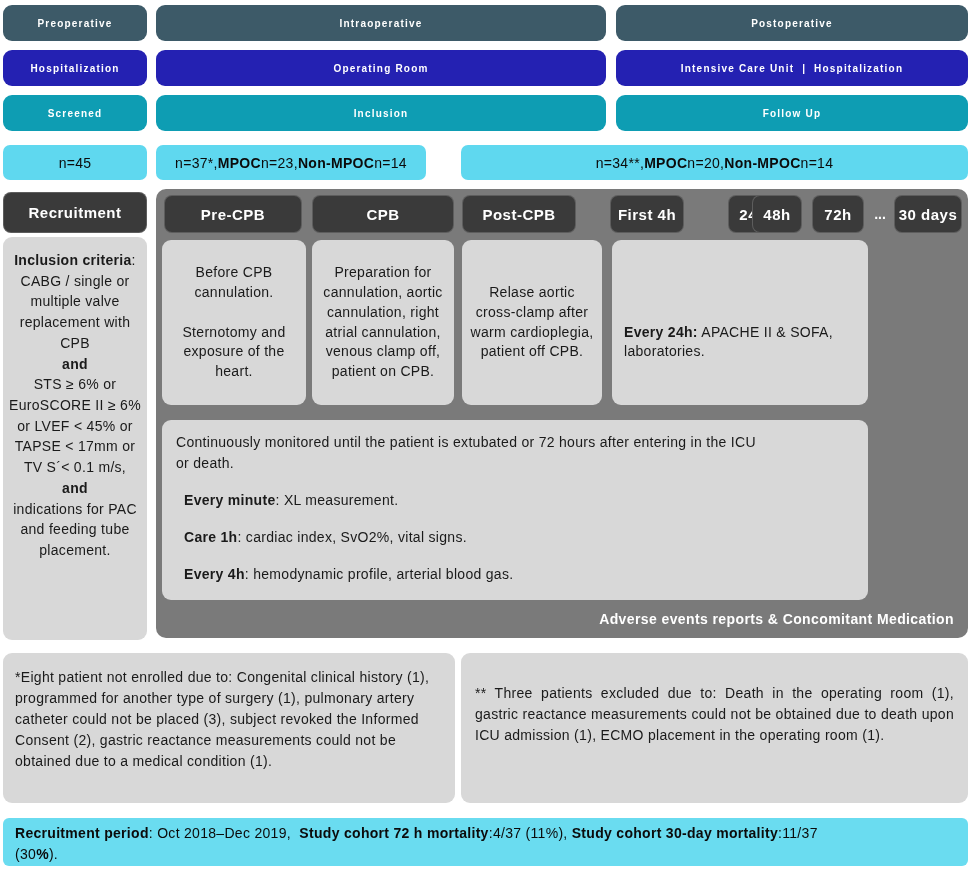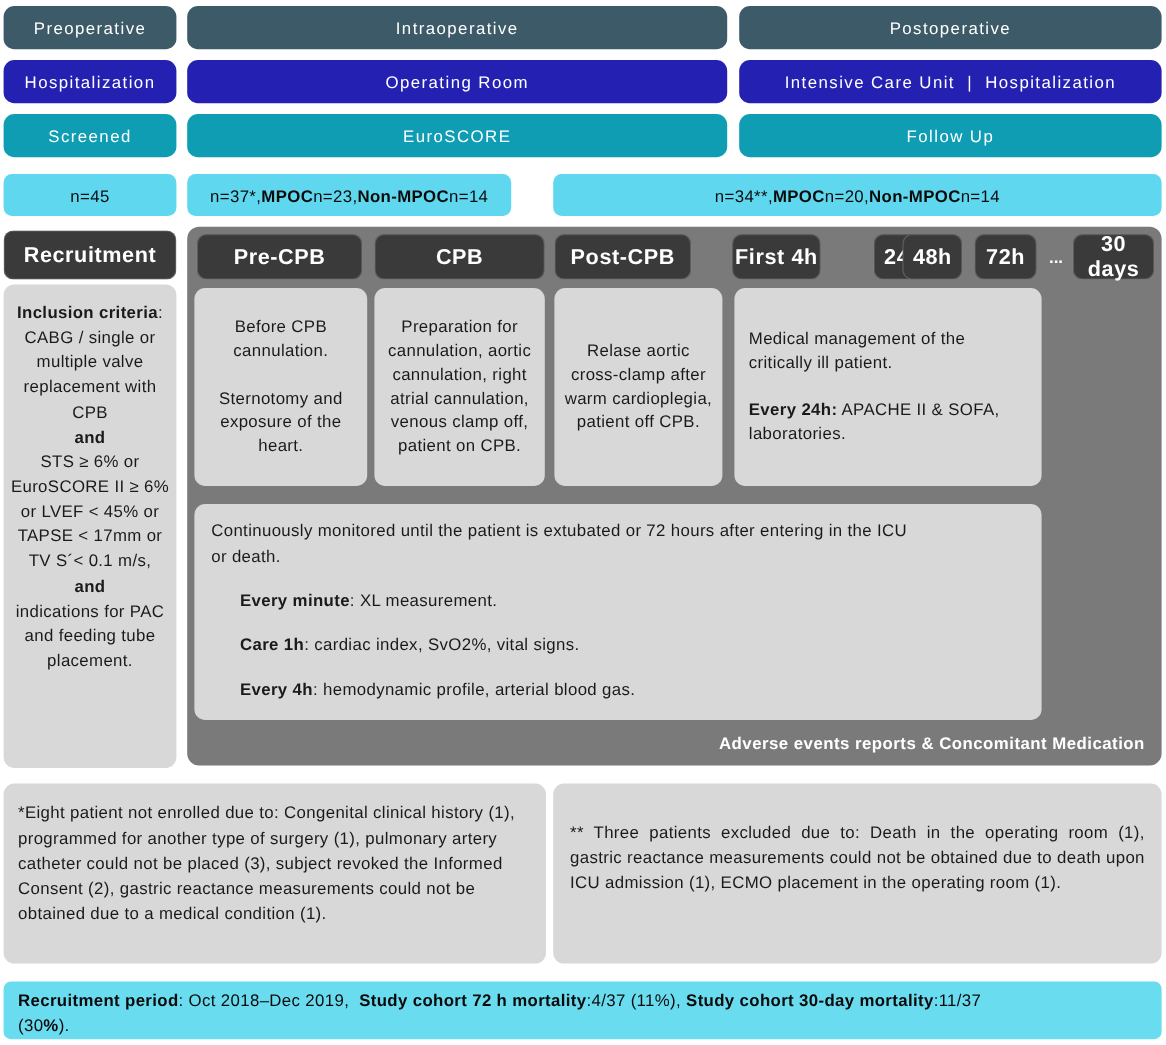--- a/index.html
+++ b/index.html
@@ -1,25 +1,25 @@
 <!DOCTYPE html>
 <html style="--slate: #3D5A68; --blue: #2421B2; --teal: #0E9DB3; --cyan: #5FD8EF; --bottom_cyan: #6ADCF0; --dark: #3A3A3A; --container_gray: #7A7A7A; --box_gray: #D8D8D8;"><head>
 <meta charset="utf-8">
 <style>
   html,body{margin:0;padding:0;background:#ffffff;}
   body{font-family:"Liberation Sans","DejaVu Sans",sans-serif;color:#1c1c1c;}
   .canvas{position:relative;width:972px;height:871px;background:#ffffff;overflow:hidden;}
   .abs{position:absolute;box-sizing:border-box;}
   .box{border-radius:9px;display:flex;align-items:center;justify-content:center;text-align:center;}
-  .hdr{color:#ffffff;font-weight:normal;font-size:14px;letter-spacing:1.2px;}
+  .hdr{color:#ffffff;font-weight:bold;font-size:10px;letter-spacing:1.2px;}
   .slate{background:var(--slate);}
   .blue{background:var(--blue);}
   .teal{background:var(--teal);}
   .cyanbar{background:var(--cyan);color:#0b0b0b;font-size:14px;letter-spacing:0.3px;border-radius:7px;}
-  .darkbtn{background:var(--dark);color:#ffffff;font-weight:bold;font-size:18px;letter-spacing:0.5px;border-radius:8px;border:1px solid rgba(255,255,255,0.18);}
+  .darkbtn{background:var(--dark);color:#ffffff;font-weight:bold;font-size:15px;letter-spacing:0.5px;border-radius:8px;border:1px solid rgba(255,255,255,0.18);}
   .col1{left:3px;width:144px;}
   .col2{left:156px;width:450px;}
   .col3{left:616px;width:352px;}
   .r1{top:5px;height:36px;}
   .r2{top:50px;height:36px;}
   .r3{top:95px;height:36px;}
   .r4{top:145px;height:35px;}
   .n2{left:156px;width:270px;}
   .n3{left:461px;width:507px;}
   .recruit{left:3px;top:192px;width:144px;height:41px;}
@@ -35,41 +35,41 @@
   .tdots{left:712px;width:24px;top:6px;height:38px;color:#ffffff;font-weight:bold;font-size:14px;display:flex;align-items:center;justify-content:center;}
   .t8{left:738px;width:68px;}
   .lightbox{background:var(--box_gray);border-radius:9px;font-size:14px;color:#1a1a1a;letter-spacing:0.3px;}
   .descbox{top:51px;height:165px;display:flex;align-items:center;justify-content:center;text-align:center;padding:8px 7px;line-height:1.42;}
   .d1{left:6px;width:144px;}
   .d2{left:156px;width:142px;}
   .d3{left:306px;width:140px;}
   .d4{left:456px;width:256px;text-align:left;padding:10px 12px;}
   .inclusion{left:3px;top:237px;width:144px;height:403px;text-align:center;padding:13px 4px;line-height:1.48;}
   .monitor{left:6px;top:231px;width:706px;height:180px;padding:12px 14px;line-height:1.5;text-align:left;}
-  .monitor .item{margin:16px 0 0 24px;}
+  .monitor .item{margin:16px 0 0 8px;}
   .adverse{right:14px;bottom:11px;color:#ffffff;font-weight:bold;font-size:14px;letter-spacing:0.4px;}
   .footL{left:3px;top:653px;width:452px;height:150px;padding:14px 12px;line-height:1.5;text-align:left;}
   .footR{left:461px;top:653px;width:507px;height:150px;padding:30px 14px 14px;line-height:1.5;text-align:justify;}
   .summary{left:3px;top:818px;width:965px;height:48px;background:var(--bottom_cyan);border-radius:6px;padding:5px 12px;font-size:14px;line-height:1.5;letter-spacing:0.3px;color:#0b0b0b;text-align:left;}
 </style>
 </head>
 <body>
 
 <div class="canvas">
 
   <div class="abs box hdr slate col1 r1">Preoperative</div>
   <div class="abs box hdr slate col2 r1">Intraoperative</div>
   <div class="abs box hdr slate col3 r1">Postoperative</div>
 
   <div class="abs box hdr blue col1 r2">Hospitalization</div>
   <div class="abs box hdr blue col2 r2">Operating Room</div>
   <div class="abs box hdr blue col3 r2">Intensive Care Unit &nbsp;|&nbsp; Hospitalization</div>
 
   <div class="abs box hdr teal col1 r3">Screened</div>
-  <div class="abs box hdr teal col2 r3">EuroSCORE</div>
+  <div class="abs box hdr teal col2 r3">Inclusion</div>
   <div class="abs box hdr teal col3 r3">Follow Up</div>
 
   <div class="abs box cyanbar col1 r4">
       <span>n=45</span>
     </div>
   <div class="abs box cyanbar n2 r4">
       <span>n=37*, </span>
       <b>MPOC</b>
       <span> n=23, </span>
       <b>Non-MPOC</b>
@@ -99,21 +99,21 @@
     <div class="abs lightbox descbox d1">
         <span><span>Before CPB cannulation.</span><br><br><span>Sternotomy and exposure of the heart.</span></span>
       </div>
     <div class="abs lightbox descbox d2">
         <span><span>Preparation for cannulation, aortic cannulation, right atrial cannulation, venous clamp off, patient on CPB.</span></span>
       </div>
     <div class="abs lightbox descbox d3">
         <span><span>Relase aortic cross-clamp after warm cardioplegia, patient off CPB.</span></span>
       </div>
     <div class="abs lightbox descbox d4">
-        <span><span>Medical management of the critically ill patient.</span><br><br><b>Every 24h:</b><span> APACHE II &amp; SOFA, laboratories.</span></span>
+        <span><br><br><b>Every 24h:</b><span> APACHE II &amp; SOFA, laboratories.</span></span>
       </div>
 
     <div class="abs lightbox monitor">
       <div class="intro"><span>Continuously monitored until the patient is extubated or 72 hours after entering in the ICU</span><br><span>or death.</span></div>
       <div class="item"><b>Every minute</b><span>: XL measurement.</span></div>
       <div class="item"><b>Care 1h</b><span>: cardiac index, SvO2%, vital signs.</span></div>
       <div class="item"><b>Every 4h</b><span>: hemodynamic profile, arterial blood gas.</span></div>
     </div>
 
     <div class="abs adverse">Adverse events reports &amp; Concomitant Medication</div>

